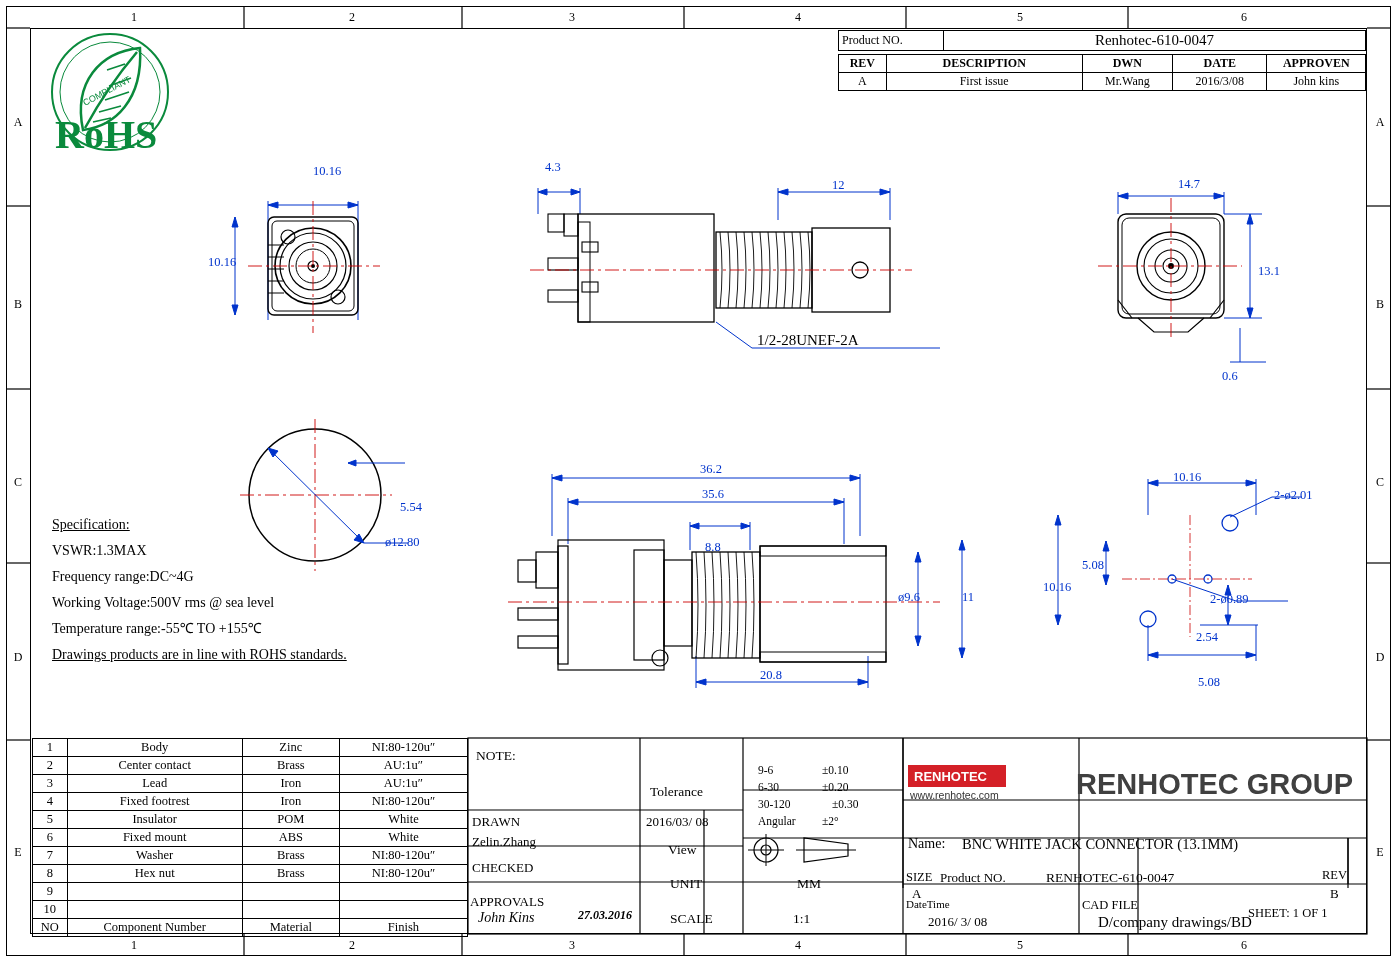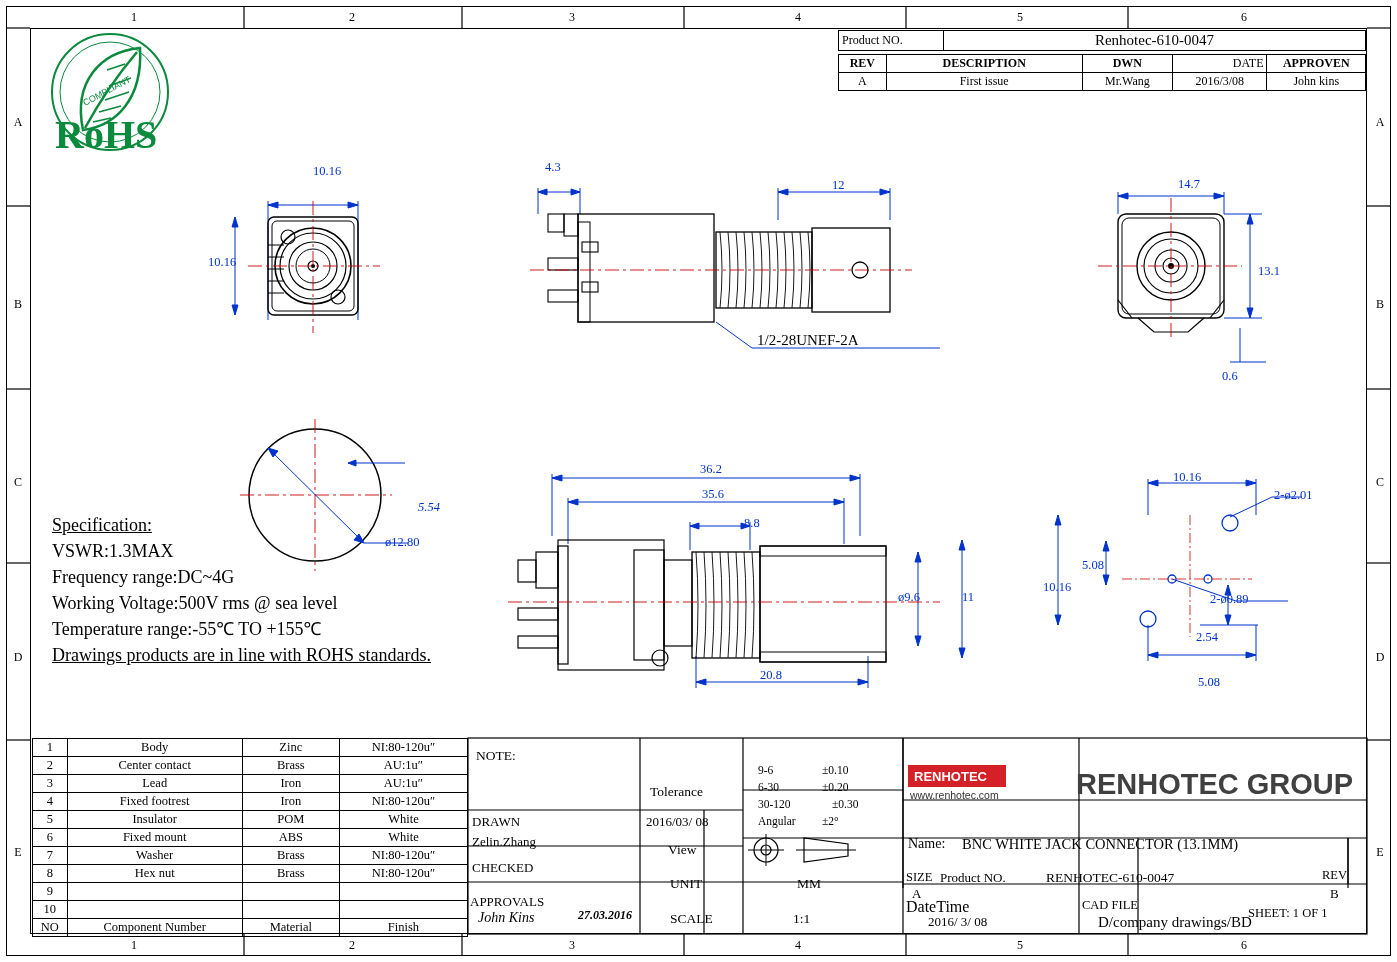--- a/index.html
+++ b/index.html
@@ -11,21 +11,21 @@
   
   .colmark{position:absolute;font-size:12px;text-align:center;width:20px;}
   .rowmark{position:absolute;font-size:12px;text-align:center;width:20px;}
   .txt{position:absolute;font-size:12px;white-space:nowrap;}
   .dim{position:absolute;font-size:12.5px;color:#0033cc;white-space:nowrap;font-family:"Liberation Serif",serif;}
   .lbl{position:absolute;font-size:13px;white-space:nowrap;}
   
   table.tb{border-collapse:collapse;position:absolute;font-size:12px;}
   table.tb td{border:1px solid #000;padding:1px 3px;text-align:center;font-family:"Liberation Serif",serif;}
   
-  .spec{position:absolute;font-size:18px;line-height:26px;}
+  .spec{position:absolute;font-size:14px;line-height:26px;}
   
   .bt{position:absolute;border-collapse:collapse;font-size:12.5px;}
   .bt td{border:1px solid #000;padding:0 3px;height:17px;text-align:center;font-family:"Liberation Serif",serif;}
   svg{position:absolute;overflow:visible;}
 </style>
 </head>
 <body>
 
 <div class="sheet">
 
@@ -99,21 +99,21 @@
       <td style="font-size:15px;">Renhotec-610-0047</td>
     </tr>
   </tbody>
     </table>
   <table class="tb" style="left:838px;top:54px;width:528px;">
     <tbody>
         <tr>
       <td style="width:40px;font-weight:bold;">REV</td>
       <td style="width:186px;font-weight:bold;">DESCRIPTION</td>
       <td style="width:82px;font-weight:bold;">DWN</td>
-      <td style="width:86px;font-weight:normal;text-align:right;">DATE</td>
+      <td style="width:86px;font-weight:bold;">DATE</td>
       <td style="width:90px;font-weight:bold;">APPROVEN</td>
     </tr>
     <tr>
       <td>A</td>
       <td>First issue</td>
       <td>Mr.Wang</td>
       <td>2016/3/08</td>
       <td>John kins</td>
     </tr>
   </tbody>
@@ -248,21 +248,21 @@
 
     <g stroke="#0033cc" stroke-width="1">
       <line x1="28" y1="43" x2="124" y2="138"></line>
       <polygon points="28,43 38,46 33,52" fill="#0033cc"></polygon>
       <polygon points="124,138 114,135 119,129" fill="#0033cc"></polygon>
       <line x1="108" y1="58" x2="165" y2="58"></line>
       <line x1="124" y1="138" x2="168" y2="138"></line>
       <polygon points="108,58 116,55 116,61" fill="#0033cc"></polygon>
     </g>
   </svg>
-  <div class="dim" style="left:418px;top:500px;font-style:italic;">5.54</div>
+  <div class="dim" style="left:400px;top:500px;">5.54</div>
   <div class="dim" style="left:385px;top:535px;">ø12.80</div>
 
   <svg width="480" height="260" style="left:500px;top:450px;">
 
     <g stroke="#0033cc" stroke-width="1">
       <line x1="52" y1="28" x2="360" y2="28"></line>
       <polygon points="52,28 62,25 62,31" fill="#0033cc"></polygon>
       <polygon points="360,28 350,25 350,31" fill="#0033cc"></polygon>
       <line x1="52" y1="24" x2="52" y2="86"></line>
       <line x1="360" y1="24" x2="360" y2="86"></line>
@@ -309,21 +309,21 @@
       <path d="M196,102 q4,53 0,106 M204,102 q4,53 0,106 M212,102 q4,53 0,106 M220,102 q4,53 0,106 M228,102 q4,53 0,106 M236,102 q4,53 0,106 M244,102 q4,53 0,106 M252,102 q4,53 0,106"></path>
     </g>
     <rect x="260" y="96" width="126" height="116" fill="none" stroke="#000" stroke-width="1.3"></rect>
     <rect x="260" y="96" width="126" height="10" fill="none" stroke="#000" stroke-width="1"></rect>
     <rect x="260" y="202" width="126" height="10" fill="none" stroke="#000" stroke-width="1"></rect>
     <circle cx="160" cy="208" r="8" fill="none" stroke="#000" stroke-width="1.2"></circle>
     <line x1="8" y1="152" x2="440" y2="152" stroke="#cc0000" stroke-width="0.9" stroke-dasharray="14,4,3,4"></line>
   </svg>
   <div class="dim" style="left:700px;top:462px;">36.2</div>
   <div class="dim" style="left:702px;top:487px;">35.6</div>
-  <div class="dim" style="left:705px;top:516px;margin-left:39px;">8.8</div>
+  <div class="dim" style="left:705px;top:540px;">8.8</div>
   <div class="dim" style="left:760px;top:668px;">20.8</div>
   <div class="dim" style="left:898px;top:590px;">ø9.6</div>
   <div class="dim" style="left:962px;top:590px;">11</div>
 
   <svg width="300" height="230" style="left:1040px;top:455px;">
     <g stroke="#0033cc" stroke-width="1">
       <line x1="108" y1="28" x2="216" y2="28"></line>
       <polygon points="108,28 118,25 118,31" fill="#0033cc"></polygon>
       <polygon points="216,28 206,25 206,31" fill="#0033cc"></polygon>
       <line x1="108" y1="24" x2="108" y2="60"></line>
@@ -522,19 +522,19 @@
   <div class="txt" style="left:908px;top:836px;font-size:14px;">Name:</div>
   <div class="txt" style="left:962px;top:836px;font-size:14.5px;">BNC WHITE JACK CONNECTOR (13.1MM)</div>
 
   <div class="txt" style="left:906px;top:870px;font-size:12.5px;">SIZE</div>
   <div class="txt" style="left:912px;top:886px;font-size:13px;">A</div>
   <div class="txt" style="left:940px;top:870px;font-size:13px;">Product NO.</div>
   <div class="txt" style="left:1046px;top:870px;font-size:13.5px;">RENHOTEC-610-0047</div>
   <div class="txt" style="left:1322px;top:868px;font-size:12.5px;">REV</div>
   <div class="txt" style="left:1330px;top:886px;font-size:13px;">B</div>
 
-  <div class="txt" style="left:906px;top:898px;font-size:16px;">DateTime</div>
+  <div class="txt" style="left:906px;top:898px;font-size:11px;">DateTime</div>
   <div class="txt" style="left:928px;top:914px;font-size:13px;">2016/ 3/ 08</div>
   <div class="txt" style="left:1082px;top:898px;font-size:12.5px;">CAD FILE</div>
   <div class="txt" style="left:1098px;top:914px;font-size:15px;">D/company drawings/BD</div>
   <div class="txt" style="left:1248px;top:906px;font-size:12.5px;">SHEET:  1 OF 1</div>
 
 </div>
 
 </body></html>

